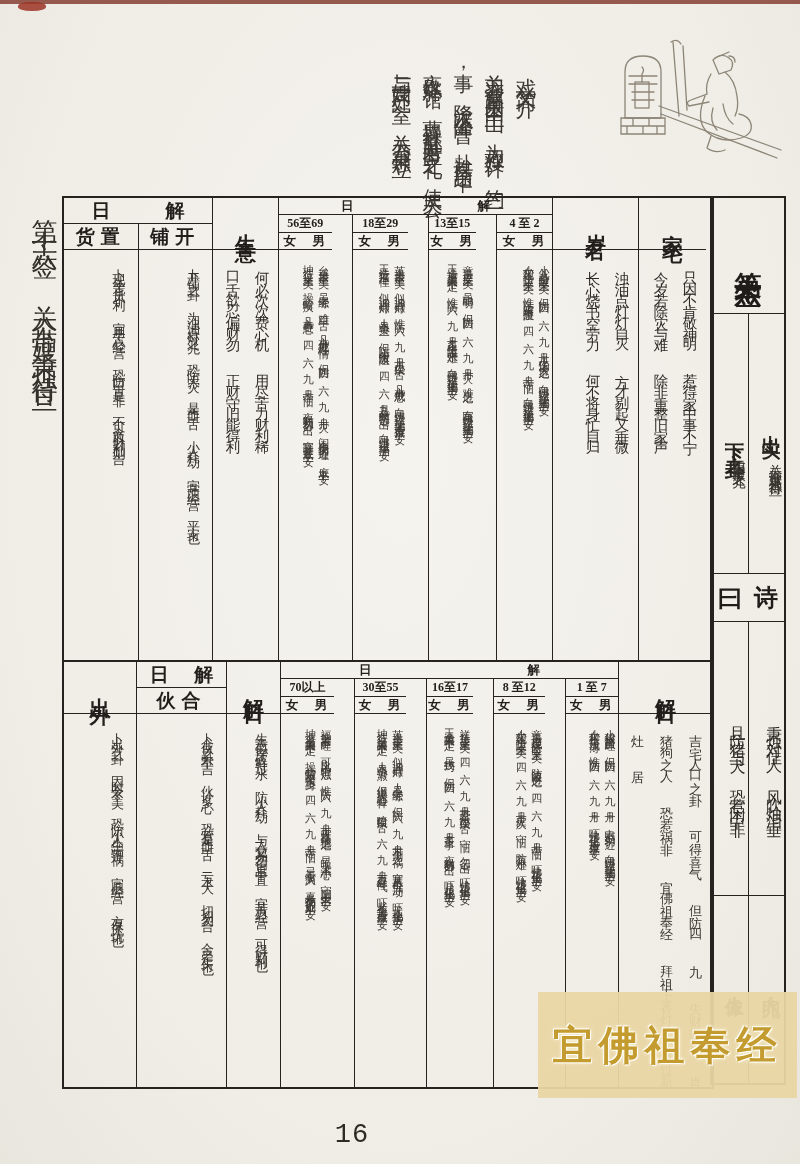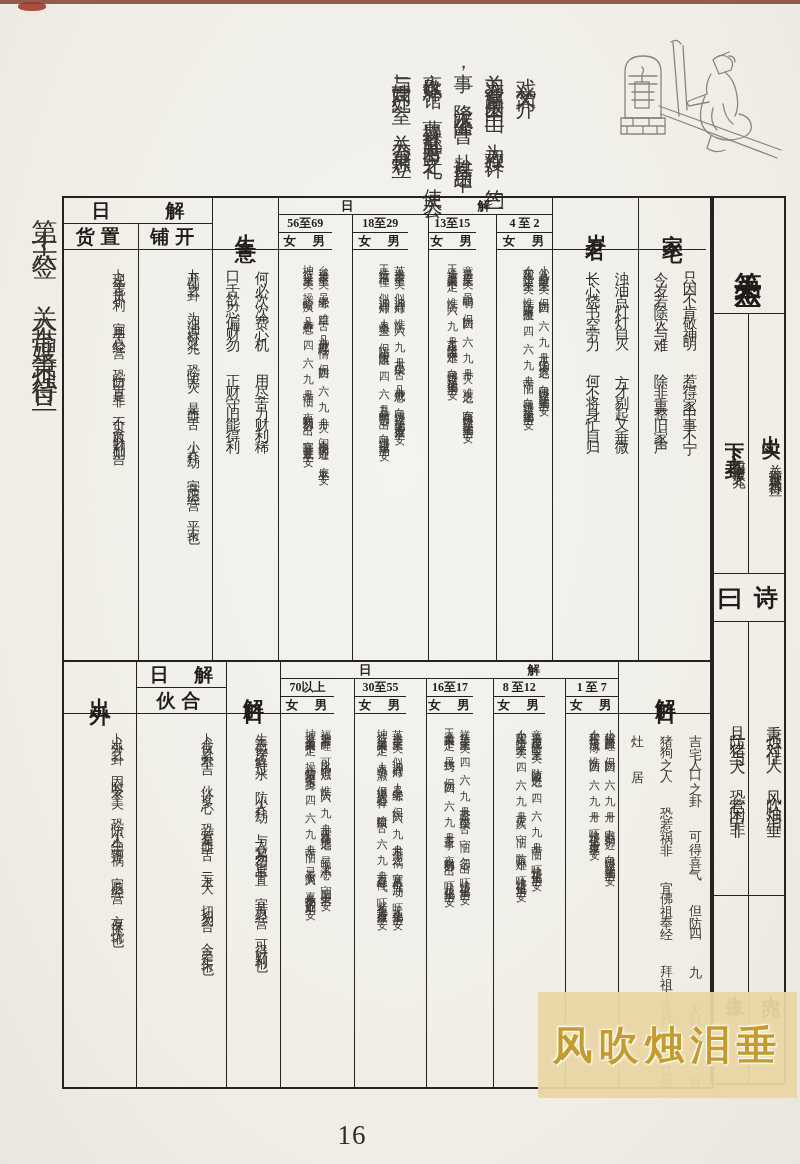--- a/index.html
+++ b/index.html
@@ -78,21 +78,21 @@
   .r5{flex:1;}
   .r5 .scol{font-size:19px;font-weight:bold;letter-spacing:3px;color:#26221e;}
 
   
   .watermark{position:absolute;left:538px;top:992px;width:259px;height:106px;
     background:rgba(233,214,164,0.95);display:flex;align-items:center;justify-content:center;z-index:5;}
   .watermark span{font-size:40px;font-weight:bold;letter-spacing:6px;color:#c39b2f;
     text-shadow:0 0 2px #fff,0 0 4px #fffbe8,1px 1px 0 #fff,-1px -1px 0 #fff;}
 
   .pageno{position:absolute;left:0;top:1120px;width:704px;text-align:center;
-    font-size:27px;color:#2e2b27;letter-spacing:1px;}
+    font-size:27px;color:#2e2b27;letter-spacing:1px;font-family:Liberation Mono, monospace;}
 </style>
 </head>
 <body>
 
 <div class="page">
   <div class="top-edge"></div>
   <div class="top-blot"></div>
 
   <div class="story v">
     <span class="story-title">戏文简介</span>
@@ -310,17 +310,17 @@
       <div class="scol v">秉烛对佳人　风吹烛泪垂</div>
     </div>
 
     <div class="srow split r5">
       <div class="scol v">生像：</div>
       <div class="scol v">内兆：</div>
     </div>
   </div>
 
   <div class="watermark">
-    <span>风吹烛泪垂</span>
+    <span>宜佛祖奉经</span>
   </div>
 
   <div class="pageno">16</div>
 </div>
 
 </body></html>

